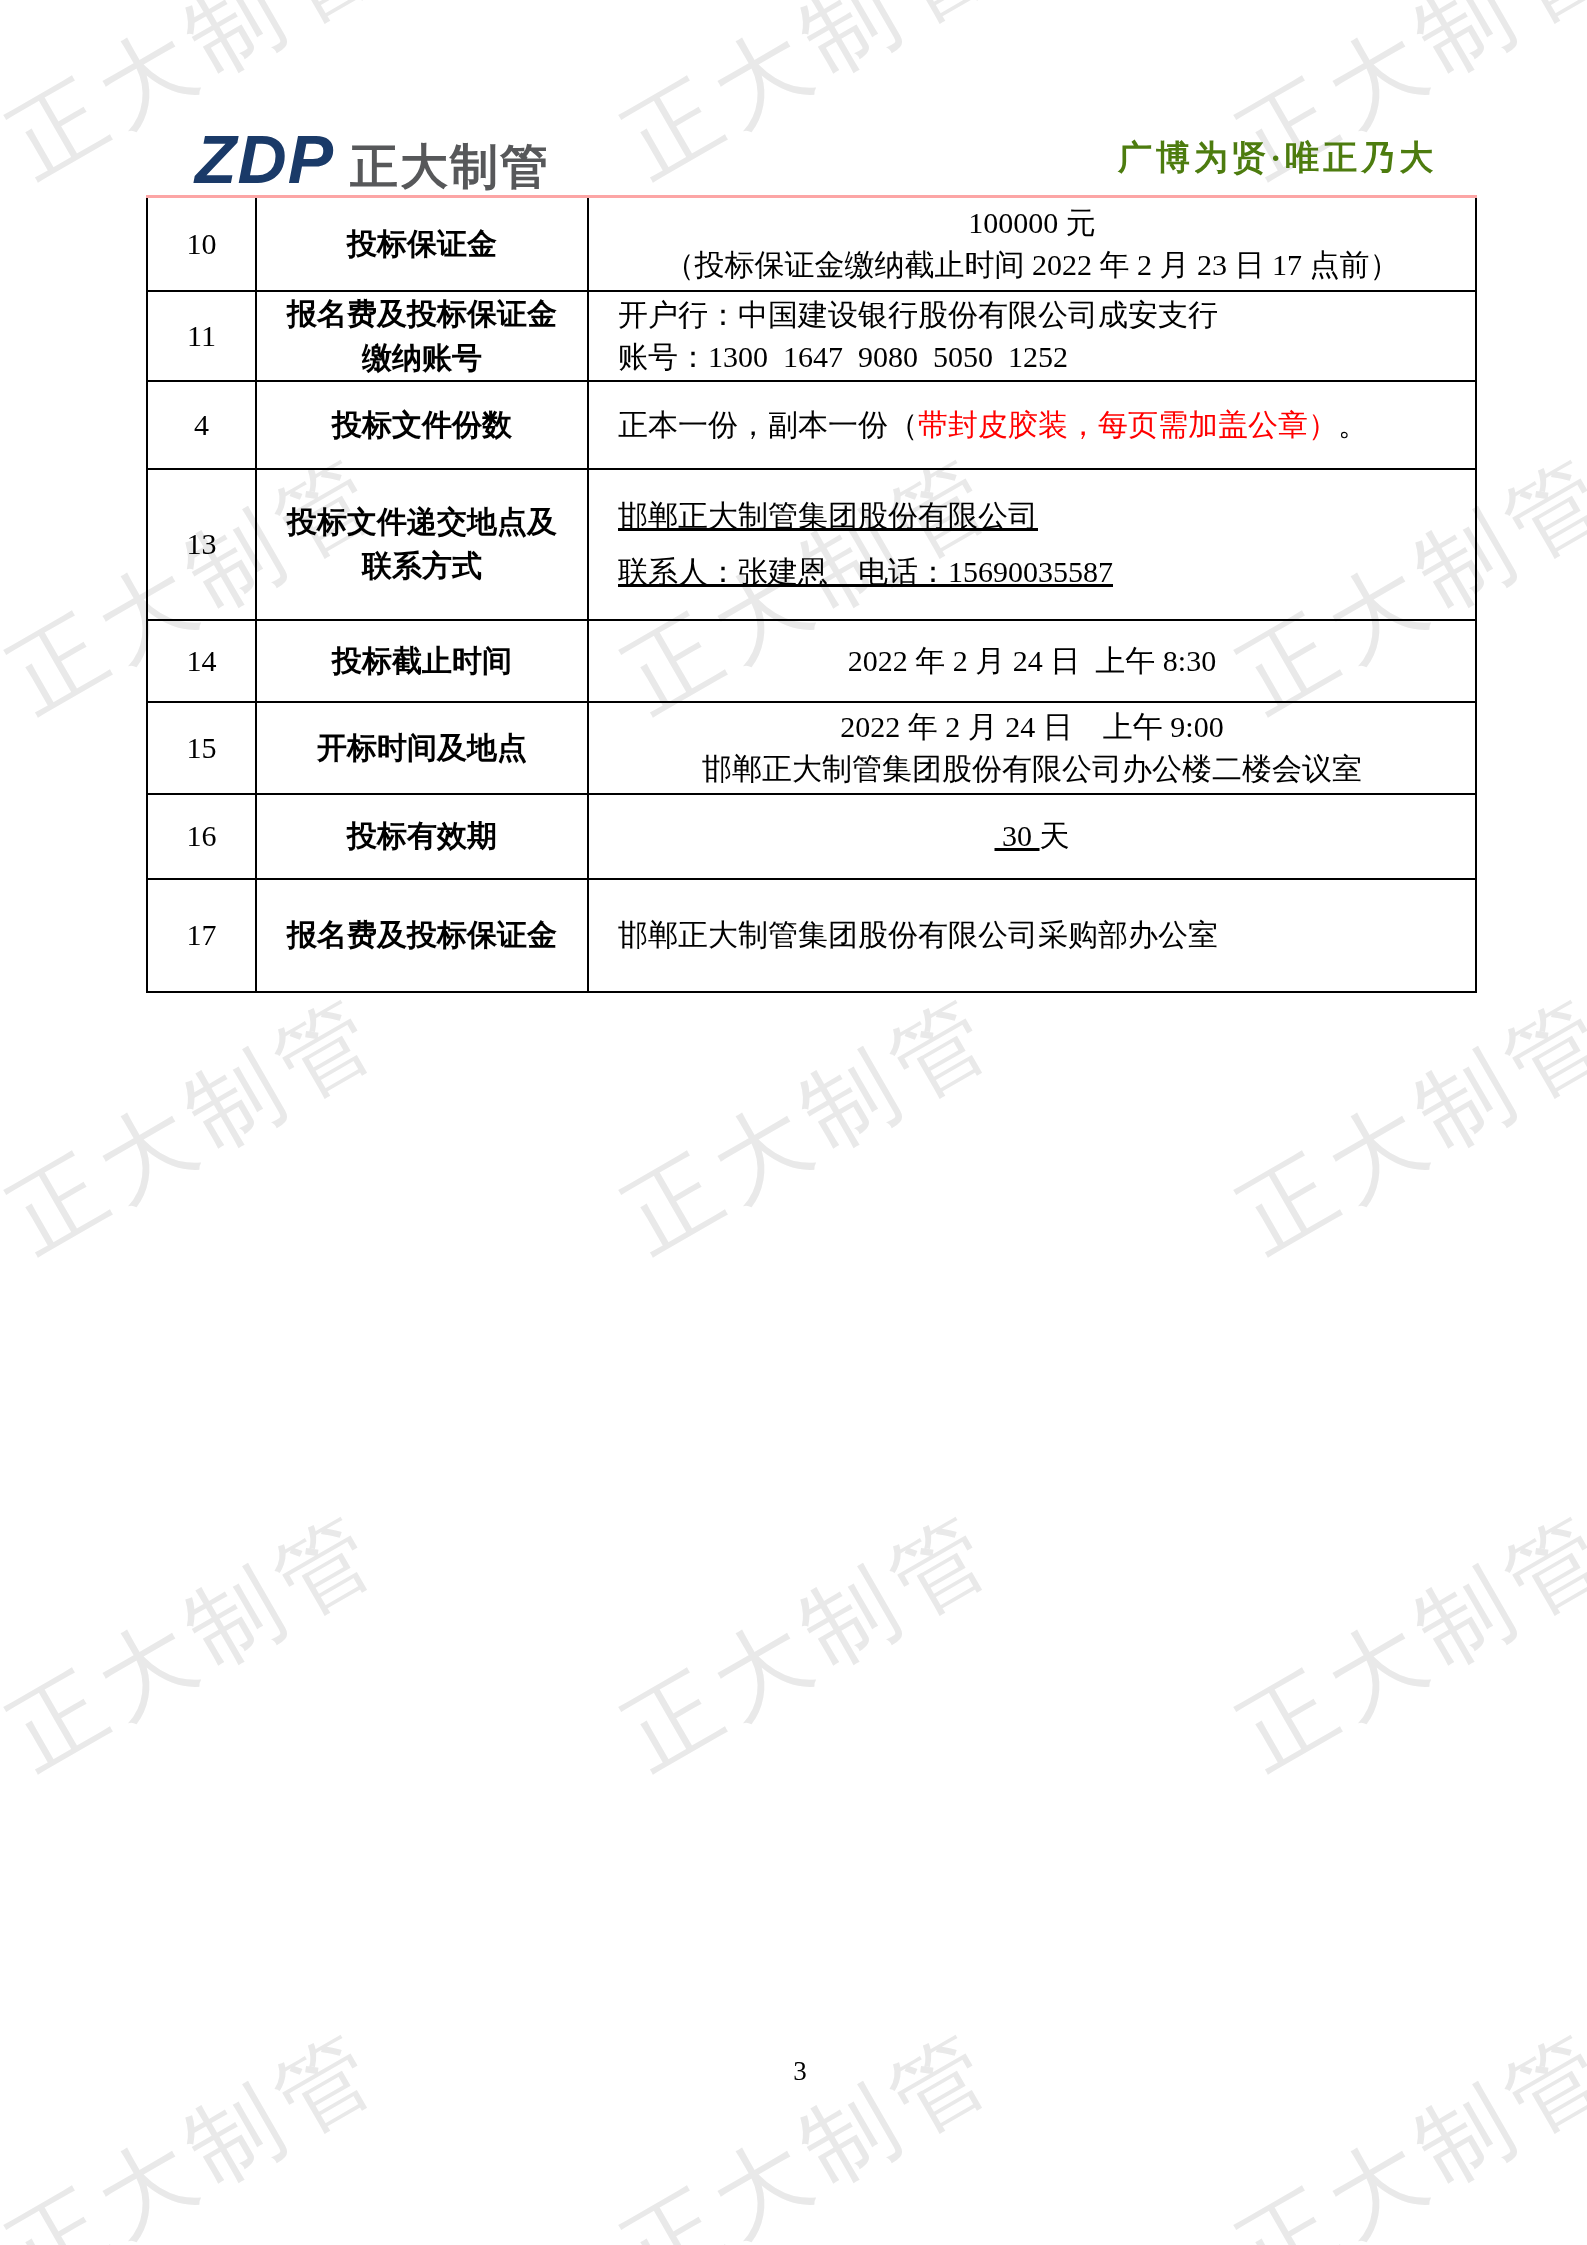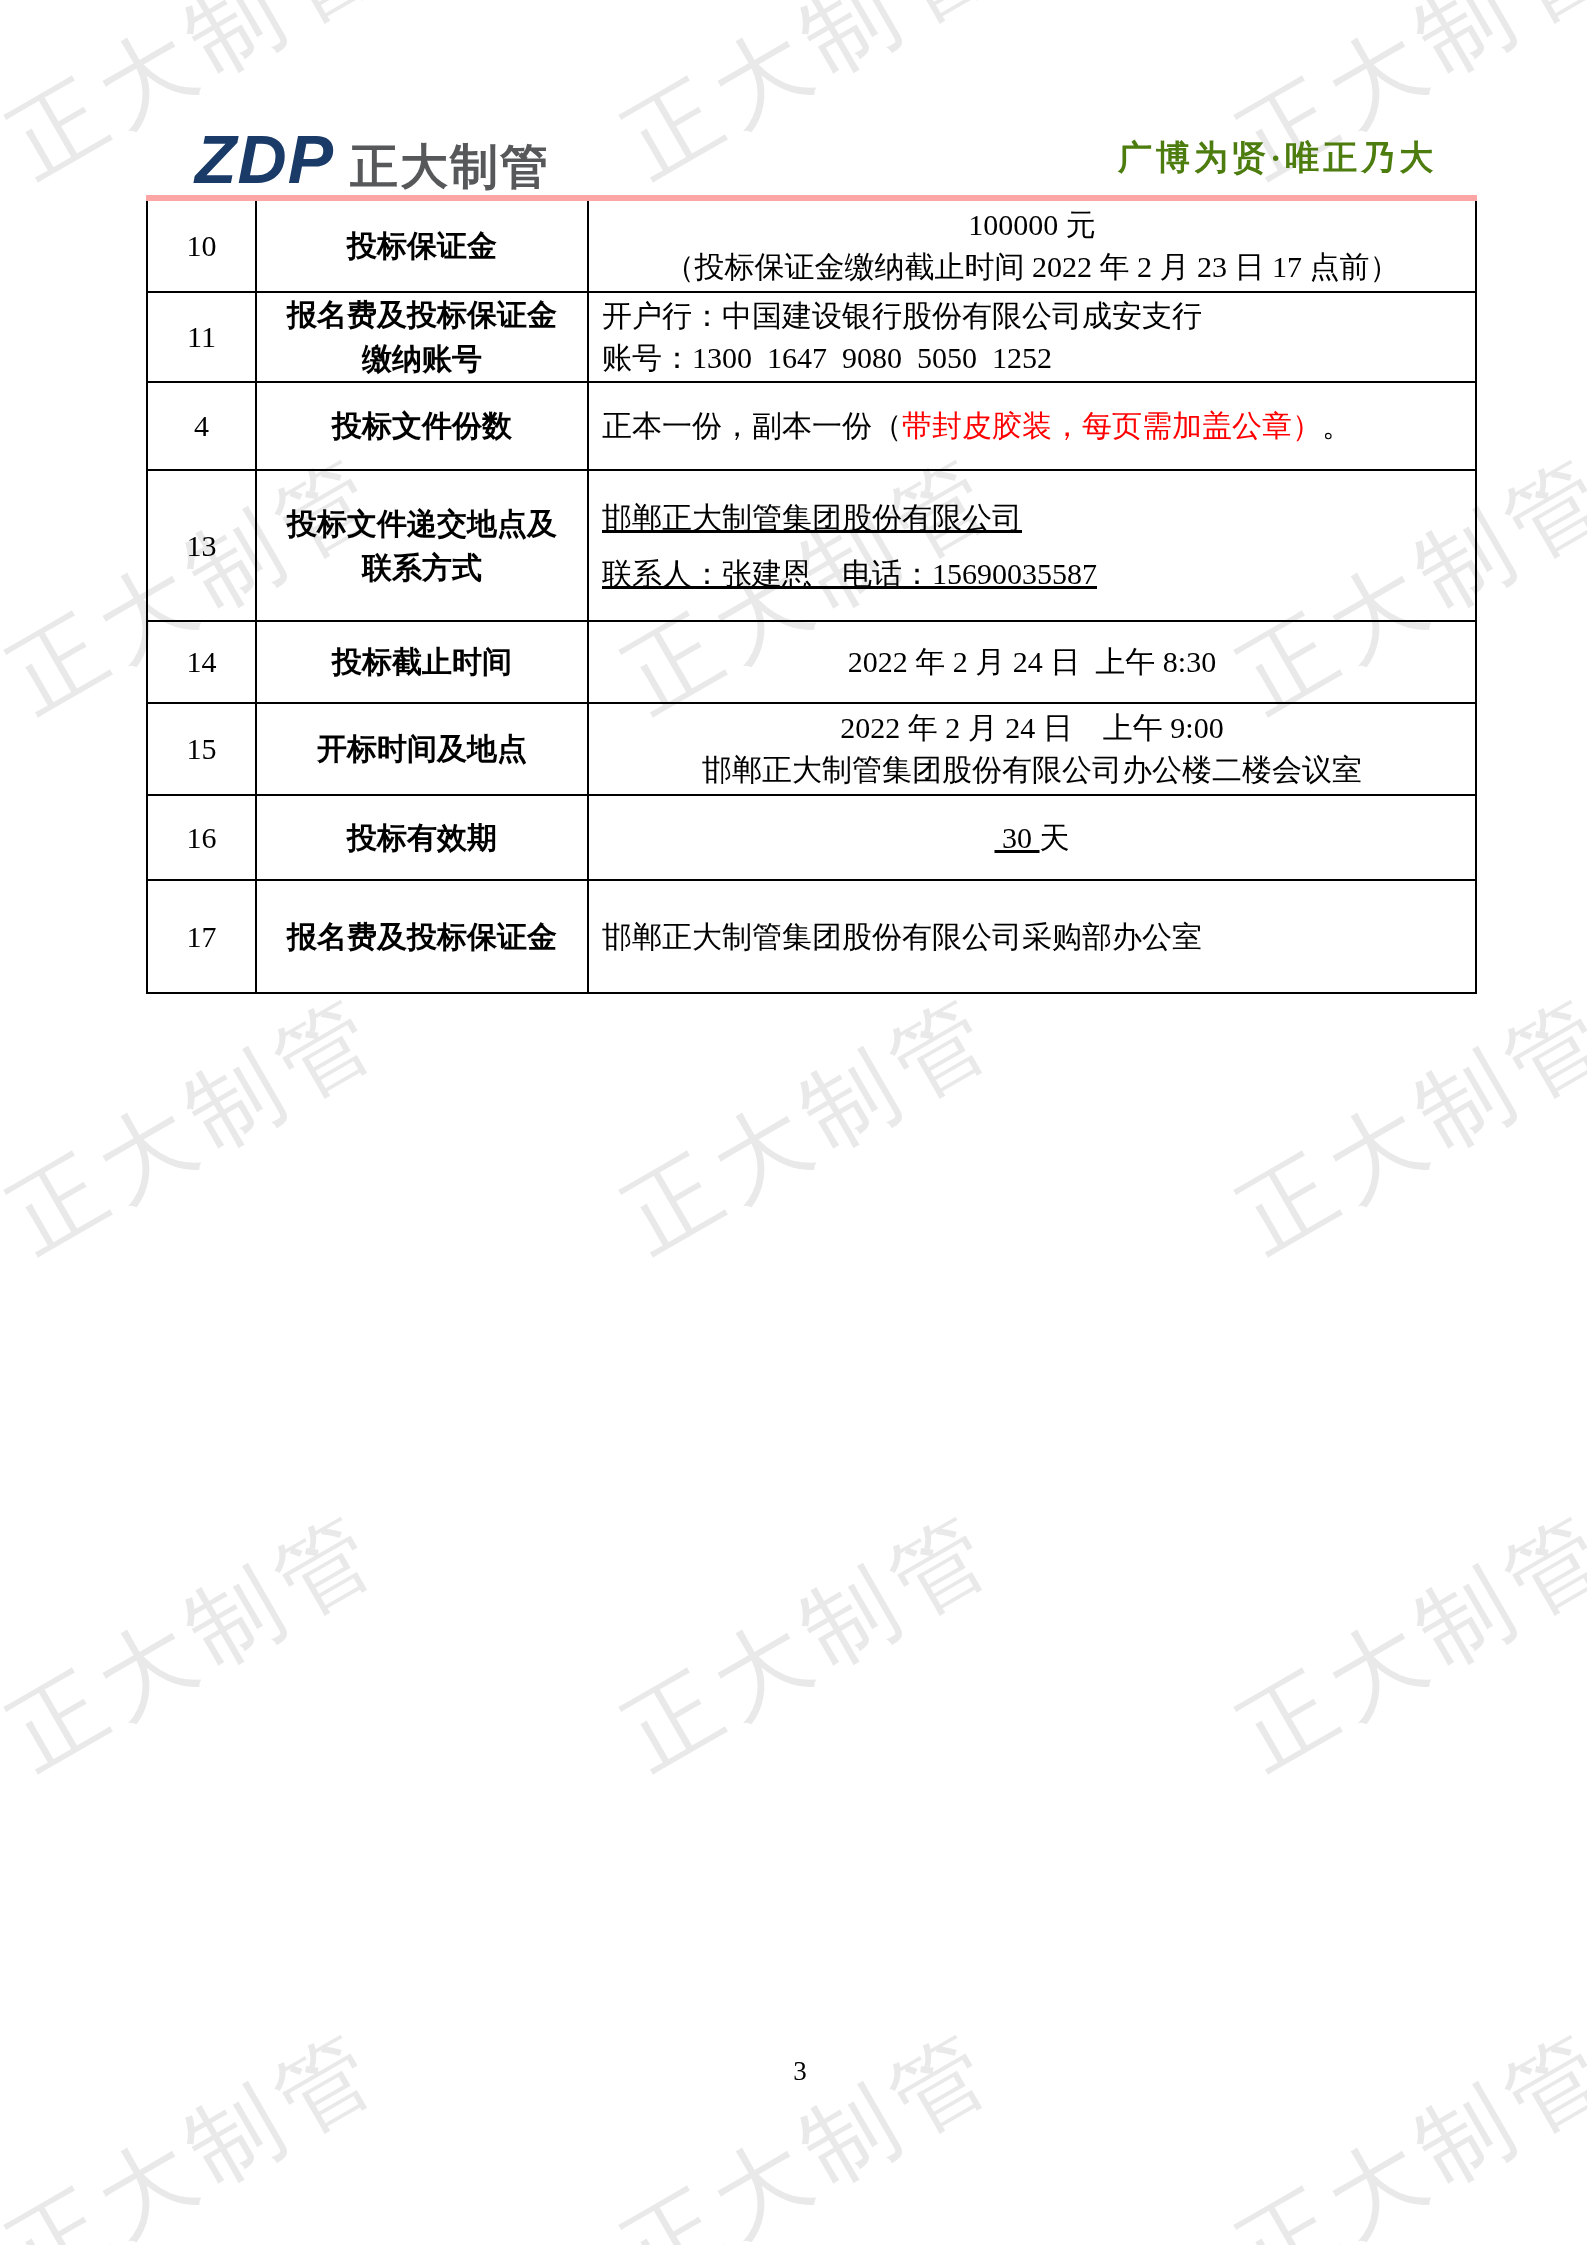--- a/index.html
+++ b/index.html
@@ -68,39 +68,39 @@
   #bid-table td {
     border: 2px solid #000;
     padding: 0;
     vertical-align: middle;
     font-size: 30px;
     color: #000;
   }
   #bid-table tr > td:first-child  { width: 107px; }
   #bid-table tr > td:nth-child(2) { width: 330px; }
   #bid-table tr > td:nth-child(3) { width: 886px; }
-  #bid-table { border-top: 6px solid #fca5a5; }
+  #bid-table { border-top: 3px solid #fca5a5; }
 
   .cell-no {
     text-align: center;
     font-family: "Liberation Serif", "DejaVu Serif", serif;
   }
   .cell-label {
     text-align: center;
     font-weight: 700;
     white-space: pre-line;
     line-height: 44px;
     border-radius: 20px;
   }
   .cell-value .vline {
     white-space: pre-wrap;
     line-height: 42px;
   }
   .cell-value { padding: 6px 0; }
-  .cell-value.align-left .vline { text-align: left; padding-left: 13px; }
+  .cell-value.align-left .vline { text-align: left; padding-left: 29px; }
   .cell-value.align-center .vline { text-align: center; }
   .cell-value.tall .vline { line-height: 56px; text-decoration: underline; }
   .seg-underline { text-decoration: underline; }
 
   
   #page-number {
     position: absolute; left: 0; top: 2056px; width: 1600px;
     text-align: center;
     font-size: 27px;
     color: #000;

